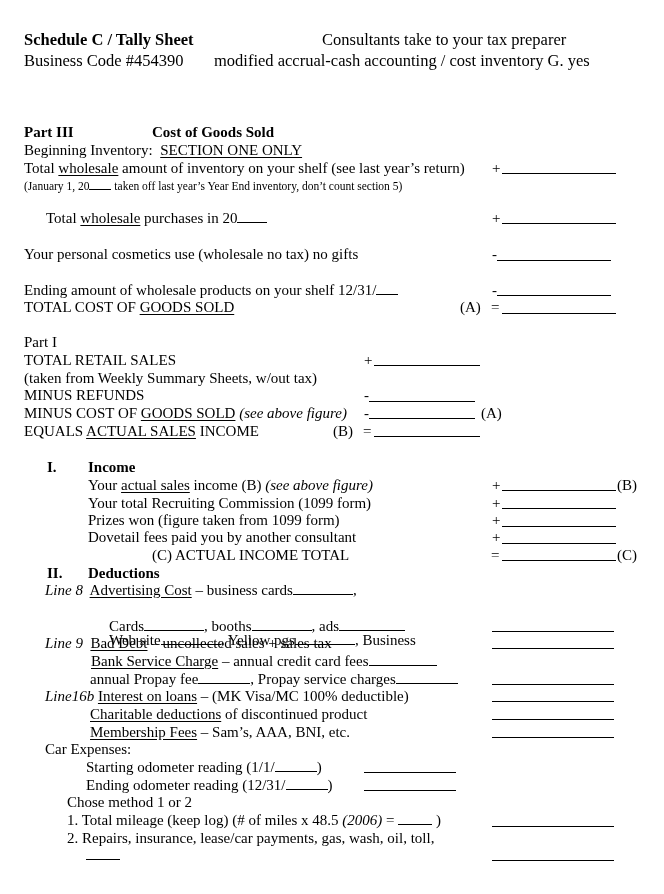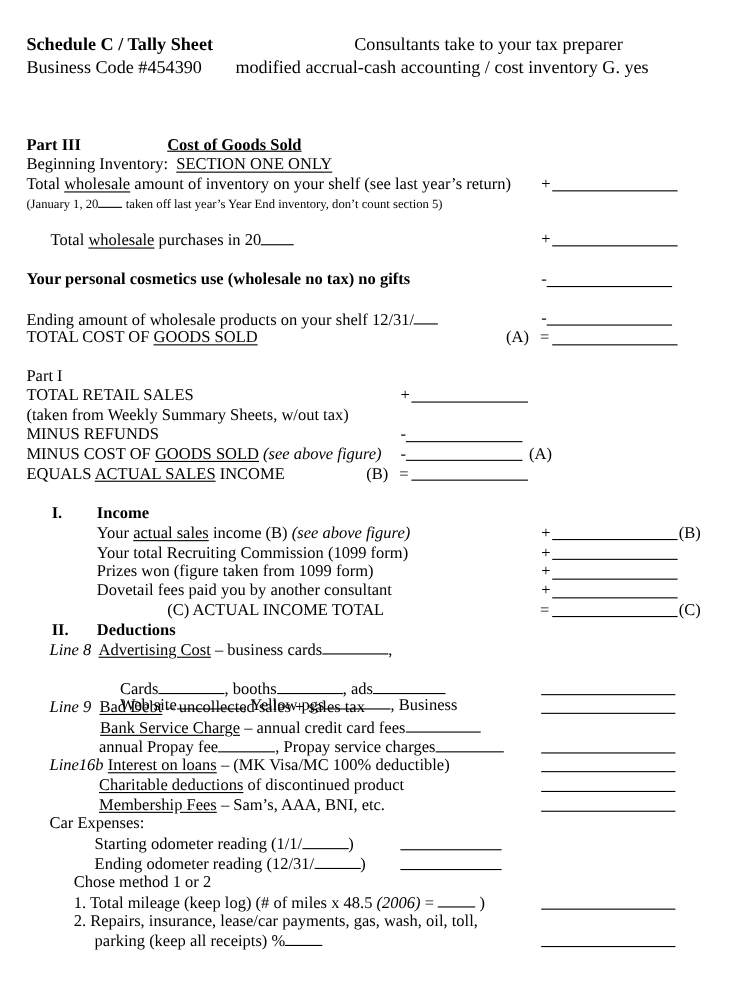--- a/index.html
+++ b/index.html
@@ -20,21 +20,21 @@
 </style>
 </head>
 <body>
 
 <div class="abs b h16" style="left:24px;top:31px;">Schedule C / Tally Sheet</div>
 <div class="abs h16" style="left:322px;top:31px;">Consultants take to your tax preparer</div>
 <div class="abs h16" style="left:24px;top:52px;">Business Code #454390</div>
 <div class="abs h16" style="left:214px;top:52px;">modified accrual-cash accounting / cost inventory G. yes</div>
 
 <div class="abs b" style="left:24px;top:123px;">Part III</div>
-<div class="abs b" style="left:152px;top:123px;text-decoration:underline;">Cost of Goods Sold</div>
+<div class="abs b" style="left:152px;top:123px;">Cost of Goods Sold</div>
 <div class="abs" style="left:24px;top:141px;">
   <span>Beginning Inventory:</span>&nbsp;
   <span class="u">SECTION ONE ONLY</span>
 </div>
 
 <div class="abs" style="left:24px;top:159px;">
   <span>Total </span><span class="u">wholesale</span><span> amount of inventory on your shelf (see last year’s return)</span>
 </div>
 <div class="op" style="left:492px;top:159px;">+</div>
 <div class="rline" style="left:502px;top:173px;width:114px;"></div>
@@ -42,21 +42,21 @@
 <div class="abs sm" style="left:24px;top:177px;">
   <span>(January 1, 20</span><span class="blank" style="width:22px;height:10px;"></span><span> taken off last year’s Year End inventory, don’t count section 5)</span>
 </div>
 
 <div class="abs" style="left:24px;top:209px;margin-left:22px;">
   <span>Total </span><span class="u">wholesale</span><span> purchases in 20</span><span class="blank" style="width:30px;"></span>
 </div>
 <div class="op" style="left:492px;top:209px;">+</div>
 <div class="rline" style="left:502px;top:223px;width:114px;"></div>
 
-<div class="abs" style="left:24px;top:245px;font-weight:bold;">Your personal cosmetics use (wholesale no tax) no gifts</div>
+<div class="abs" style="left:24px;top:245px;">Your personal cosmetics use (wholesale no tax) no gifts</div>
 <div class="op" style="left:492px;top:245px;">-</div>
 <div class="rline" style="left:497px;top:260px;width:114px;"></div>
 
 <div class="abs" style="left:24px;top:281px;">
   <span>Ending amount of wholesale products on your shelf 12/31/</span><span class="blank" style="width:22px;"></span>
 </div>
 <div class="op" style="left:492px;top:281px;">-</div>
 <div class="rline" style="left:497px;top:295px;width:114px;"></div>
 
 <div class="abs" style="left:24px;top:298px;">
@@ -170,15 +170,15 @@
 <div class="rline" style="left:364px;top:790px;width:92px;"></div>
 <div class="abs" style="left:67px;top:793px;">Chose method 1 or 2</div>
 
 <div class="abs" style="left:67px;top:811px;">
   <span>1.  Total mileage (keep log) (# of miles x 48.5 </span><span class="i">(2006)</span><span> = </span><span class="blank" style="width:34px;"></span><span> )</span>
 </div>
 <div class="rline" style="left:492px;top:826px;width:122px;"></div>
 
 <div class="abs" style="left:67px;top:829px;">2.  Repairs, insurance, lease/car payments, gas, wash, oil, toll,</div>
 <div class="abs" style="left:86px;top:846px;">
-  <span>parking (keep all receipts)  %</span><span class="blank" style="width:34px;"></span>
+  <span class="blank" style="width:34px;"></span>
 </div>
 <div class="rline" style="left:492px;top:860px;width:122px;"></div>
 
 </body></html>

